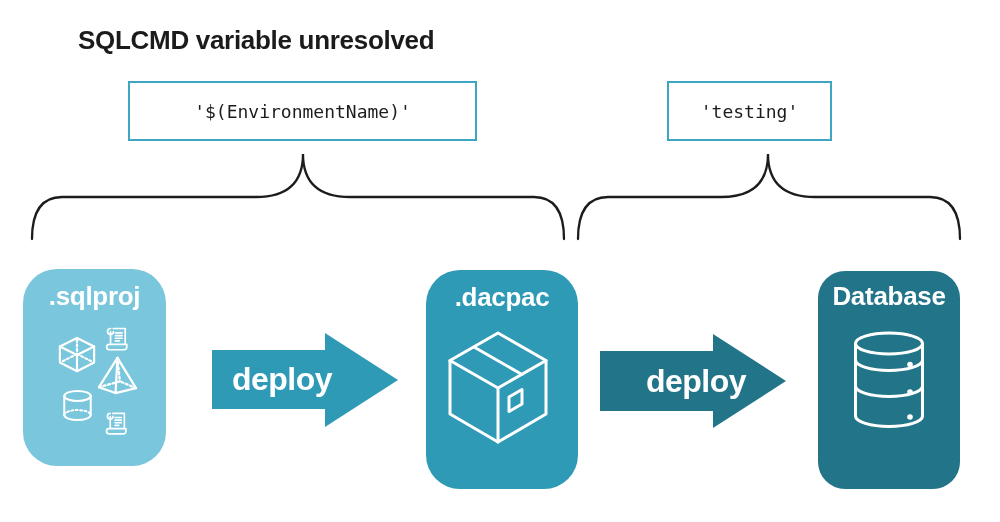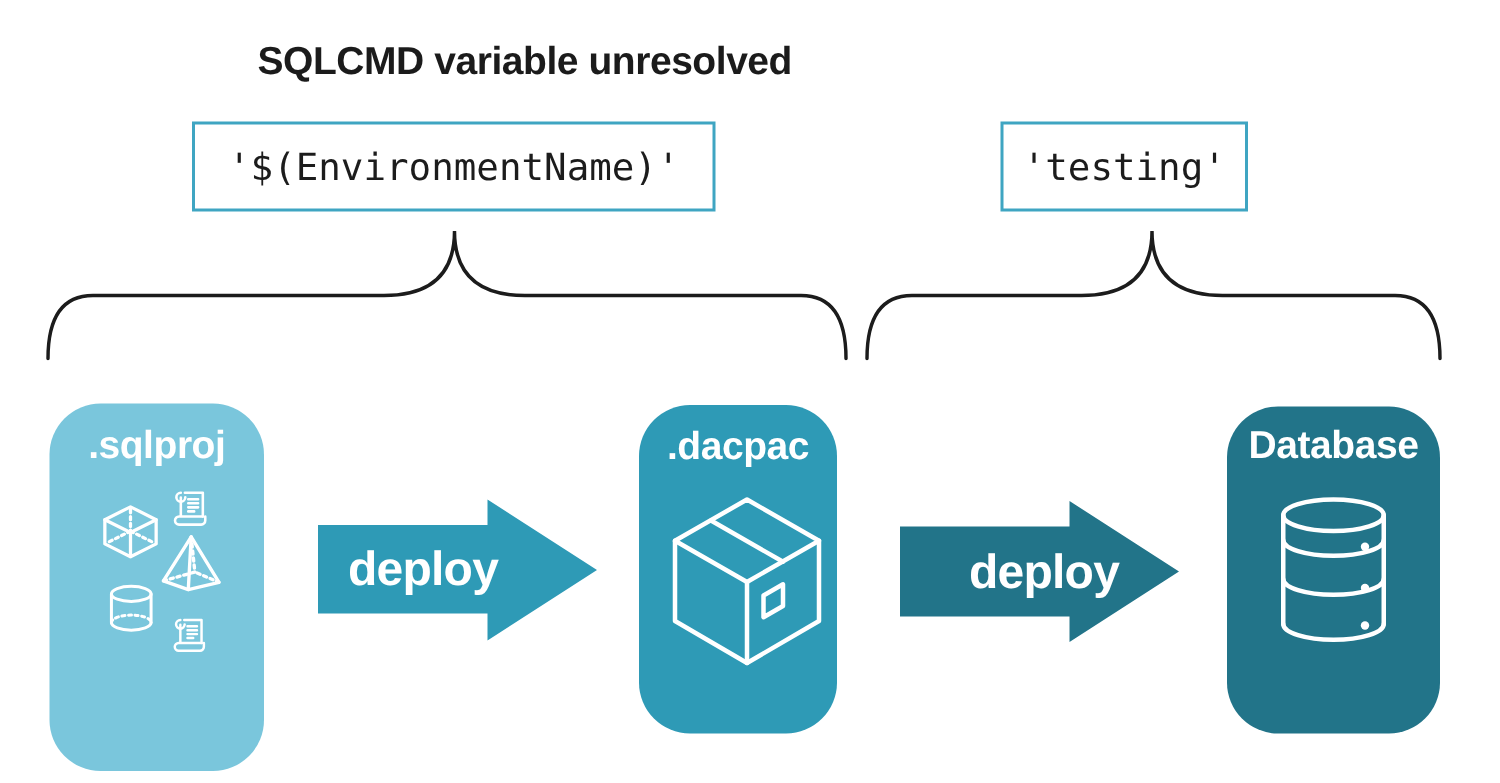--- a/index.html
+++ b/index.html
@@ -2,42 +2,42 @@
 <html><head>
 <meta charset="utf-8">
 <style>
   html,body{margin:0;padding:0;background:#ffffff;}
   .stage{
     position:relative;width:1000px;height:522px;background:#ffffff;overflow:hidden;
     font-family:"Liberation Sans",sans-serif;
   }
   .heading{
     position:absolute;top:24px;height:32px;line-height:32px;
-    font-size:26px;font-weight:700;color:#1b1b1b;text-align:right;letter-spacing:-.3px;
+    font-size:26px;font-weight:700;color:#1b1b1b;text-align:left;letter-spacing:-.3px;
   }
   .h1{left:78px;width:450px;}
   .h2{left:543px;width:450px;}
   .codebox{
     position:absolute;top:81px;height:60px;background:#ffffff;
     border:2.5px solid #3fa5c2;box-sizing:border-box;
     display:flex;align-items:center;justify-content:center;
   }
   .cb1{left:128px;width:349px;}
   .cb2{left:667px;width:165px;}
   .code{
     font-family:"DejaVu Sans Mono","Liberation Mono",monospace;
-    font-size:25px;color:#1c1c1c;white-space:pre;
+    font-size:18px;color:#1c1c1c;white-space:pre;
   }
   .brace{position:absolute;}
   .brace path{fill:none;stroke:#1c1c1c;stroke-width:2.3;stroke-linecap:round;}
   .b1{left:28px;top:148px;}
   .b2{left:574px;top:148px;}
   .node{position:absolute;border-radius:34px;}
-  .n1{left:33px;top:269px;width:143px;height:245px;}
-  .n2{left:426px;top:270px;width:132px;height:219px;}
+  .n1{left:23px;top:269px;width:143px;height:197px;}
+  .n2{left:426px;top:270px;width:152px;height:219px;}
   .n3{left:818px;top:271px;width:142px;height:218px;}
   .nlabel{
     position:absolute;left:0;top:12px;width:100%;text-align:center;
     font-size:26px;font-weight:700;color:#ffffff;letter-spacing:-.3px;
   }
   .n3 .nlabel{top:10px;}
   .icon{position:absolute;}
   .icon path,.icon ellipse{fill:none;stroke:#ffffff;stroke-linecap:round;stroke-linejoin:round;}
   .dash{stroke-dasharray:2.2 2.6;}
   .arrow{position:absolute;}
@@ -140,21 +140,21 @@
         <path d="M63 67 L76 59.5 L76 74 L63 81.5 Z"></path>
       </g>
     </svg>
   </div>
 
   <svg class="arrow a2" width="190" height="98" viewBox="0 0 190 98">
     <polygon points="2,18 115,18 115,1 188,48 115,95 115,78 2,78" style="fill: rgb(34, 116, 137);"></polygon>
   </svg>
   <div class="alabel al2">deploy</div>
 
-  <div class="node n3" style="background-color: rgb(34, 116, 137);">
+  <div class="node n3" style="background-color: rgb(34, 116, 137); border-radius: 27px;">
     <div class="nlabel">Database</div>
     <svg class="icon" style="left:34px;top:60px" width="74" height="98" viewBox="0 0 74 98">
       <g stroke-width="3">
         <ellipse cx="37" cy="12.5" rx="33.5" ry="10.5"></ellipse>
         <path d="M3.5 12.5 V85 M70.5 12.5 V85"></path>
         <path d="M3.5 29 A33.5 10.5 0 0 0 70.5 29"></path>
         <path d="M3.5 55 A33.5 10.5 0 0 0 70.5 55"></path>
         <path d="M3.5 85 A33.5 10.5 0 0 0 70.5 85"></path>
       </g>
       <circle cx="58" cy="33.5" r="2.8" fill="#ffffff"></circle>

